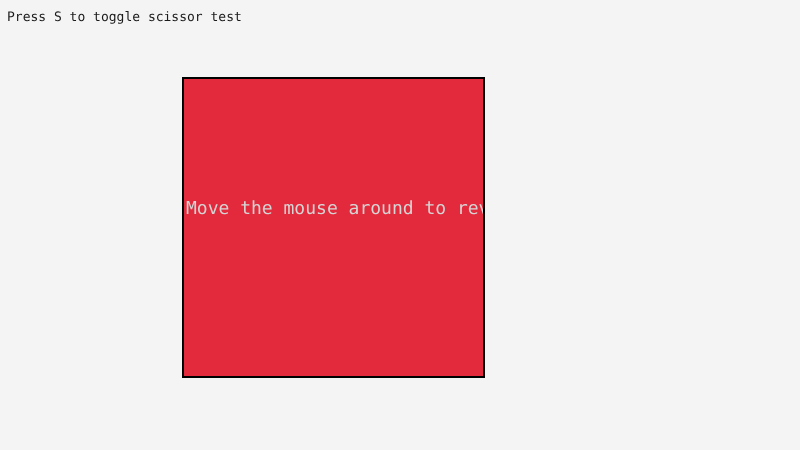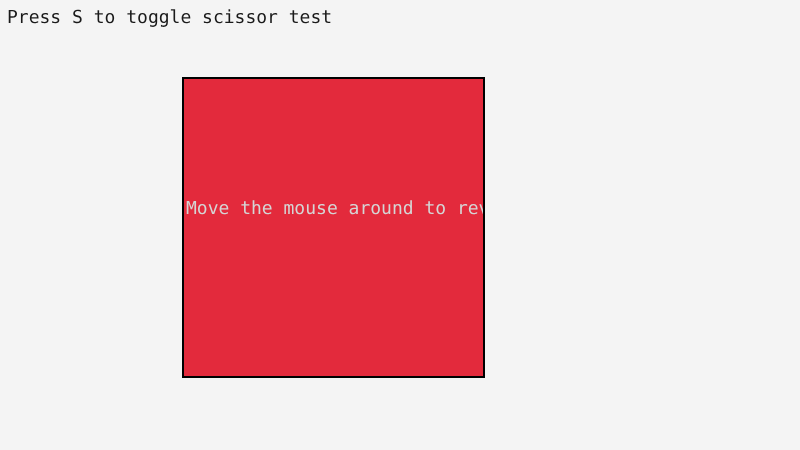--- a/index.html
+++ b/index.html
@@ -21,21 +21,21 @@
     background: #f4f4f4;
     overflow: hidden;
   }
 
   
   #hint-text {
     position: absolute;
     left: 7px;
     top: 7px;
     font-family: "DejaVu Sans Mono", "Liberation Mono", monospace;
-    font-size: 18px;
+    font-size: 13px;
     line-height: 22px;
     letter-spacing: 0px;
     color: #1a1a1a;
     white-space: pre;
     -webkit-font-smoothing: none;
     font-smooth: never;
     text-rendering: geometricPrecision;
   }
 
   

